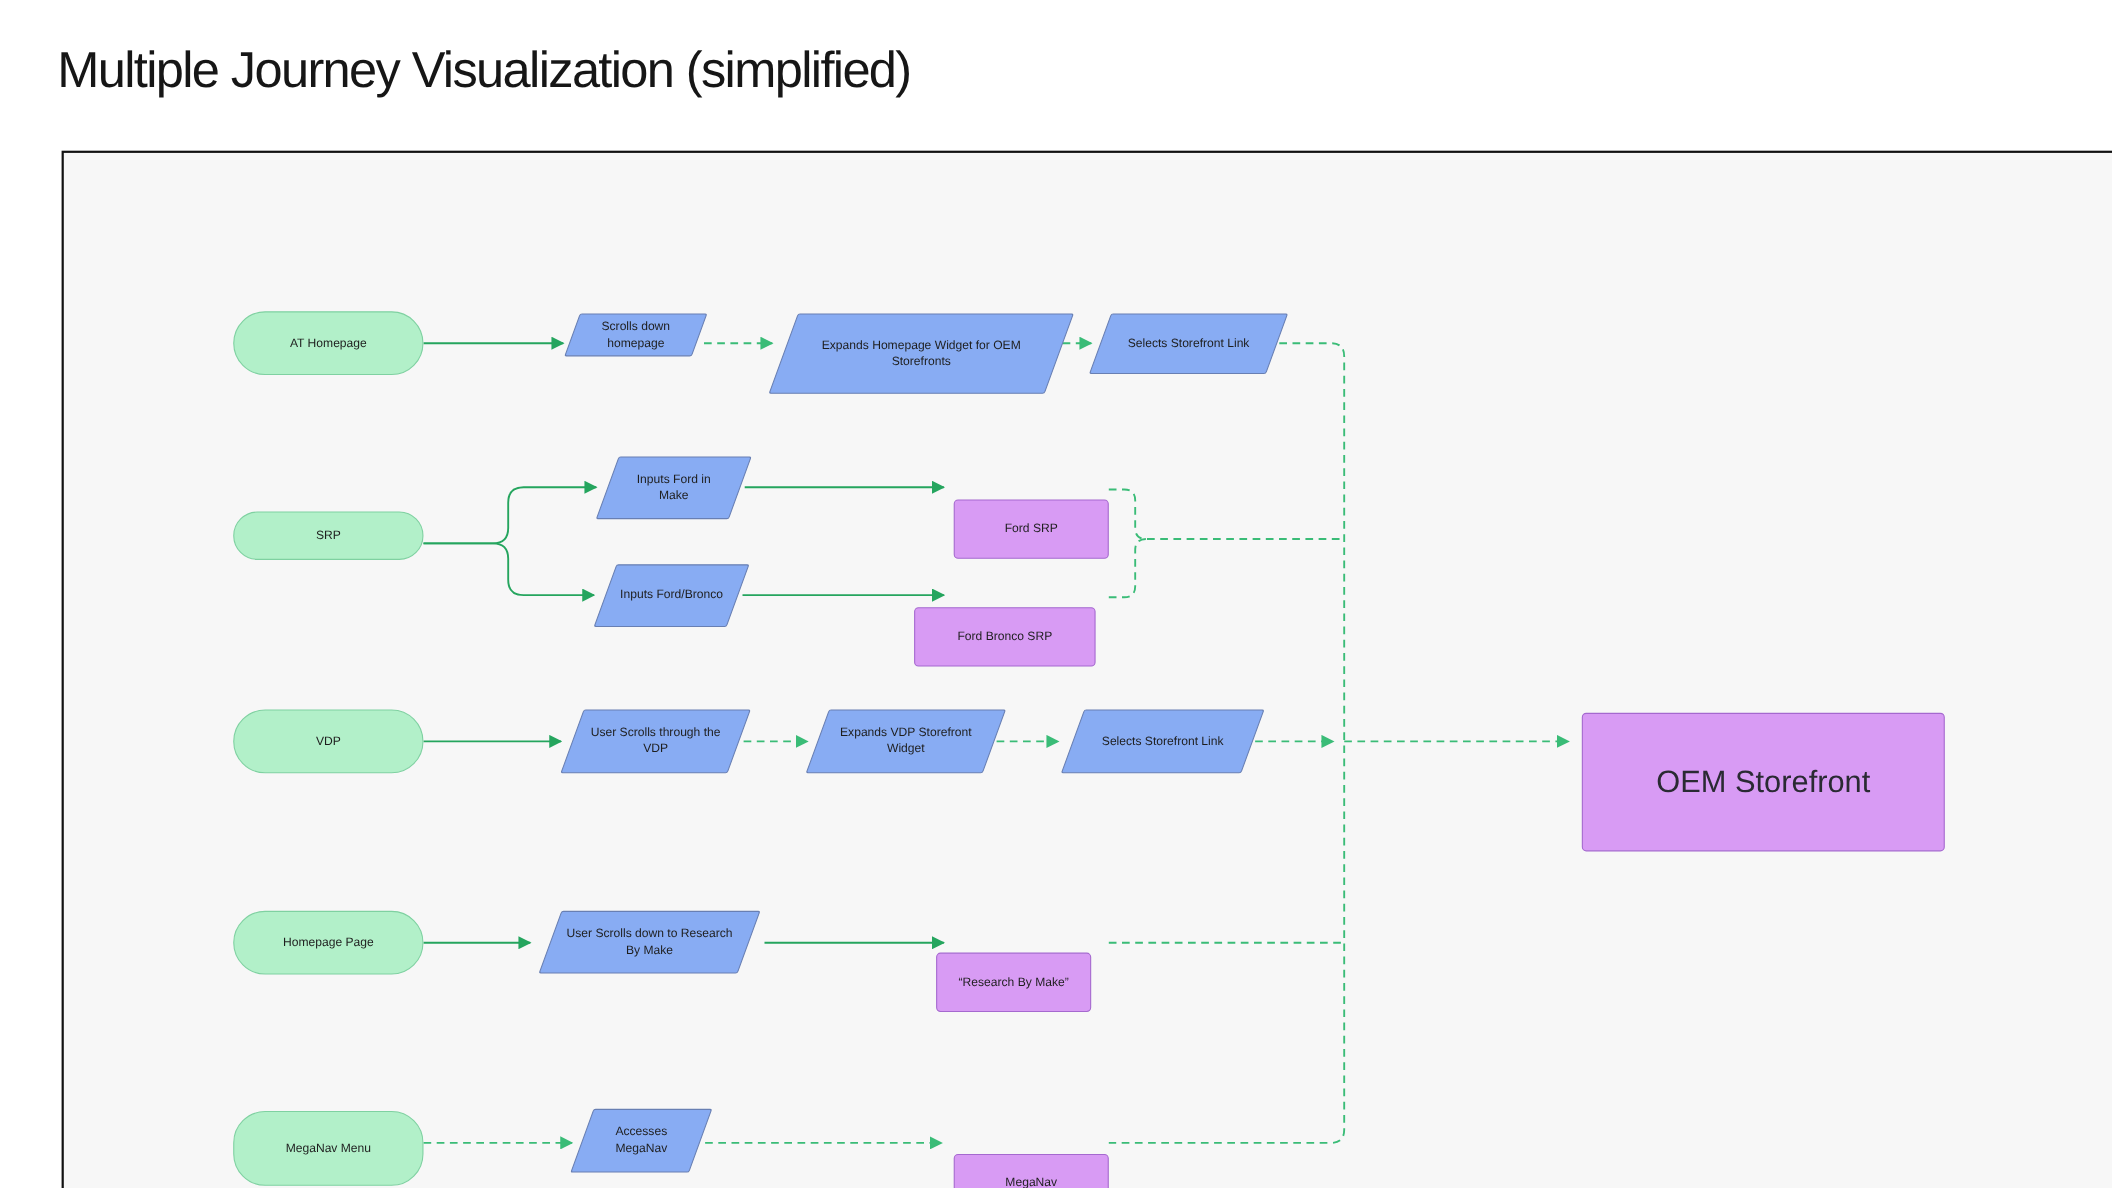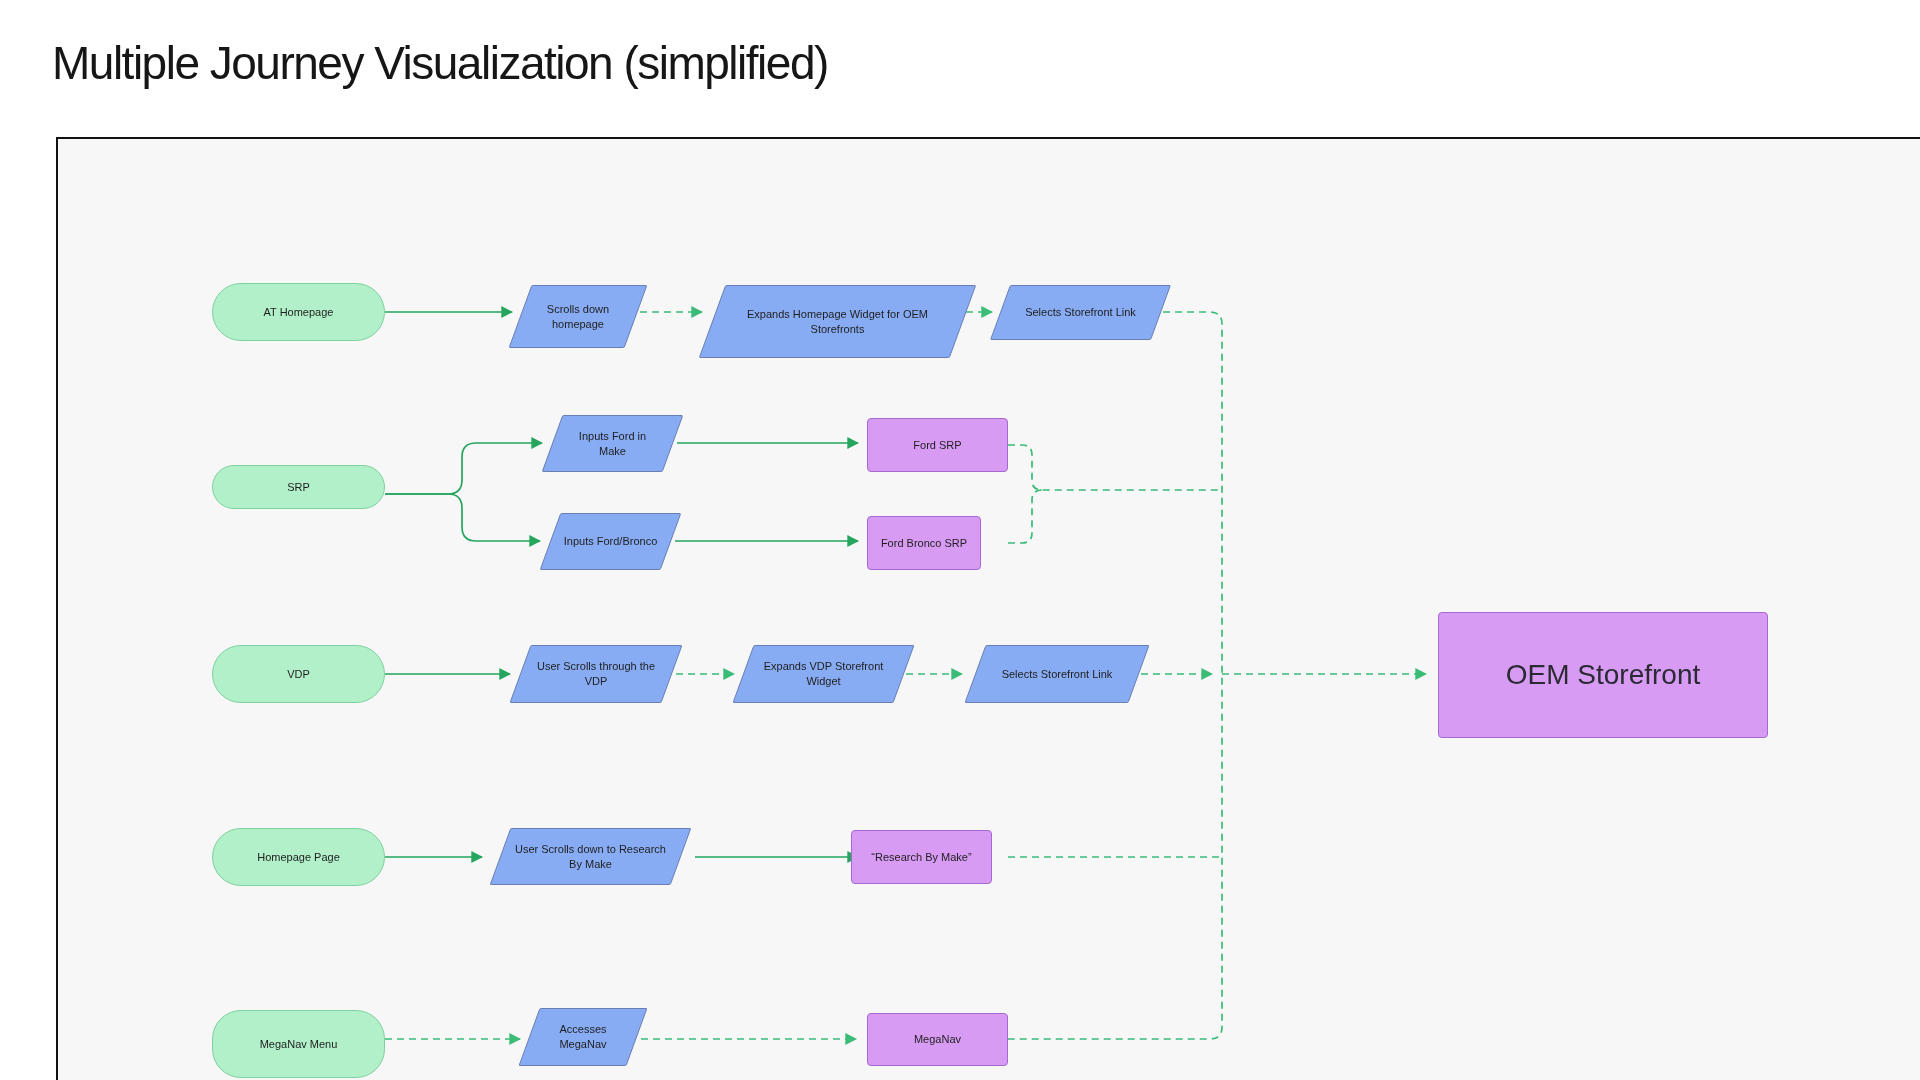--- a/index.html
+++ b/index.html
@@ -43,20 +43,21 @@
     border:1px solid var(--blue_border,#687fb3);
     border-radius:2px;
     transform:skewX(-20deg);
     z-index:1;
   }
 
   .prect {
     background:var(--purple_fill,#d89cf5);
     border:1px solid var(--purple_border,#a569cf);
     border-radius:4px;
+    margin-top:36px;
   }
 
   .big-lbl { font-size:28px; color:#2a2a33; }
 </style>
 </head>
 <body>
 
 <h1 class="page-title">Multiple Journey Visualization (simplified)</h1>
 
 <div class="canvas"></div>
@@ -93,21 +94,21 @@
   <path class="e-solid" d="M695,857 H858" marker-end="url(#arrS)"></path>
   <path class="e-dash" d="M1008,857 H1222"></path>
 
   <path class="e-dash" d="M385,1039 H520" marker-end="url(#arrD)"></path>
   <path class="e-dash" d="M641,1039 H856" marker-end="url(#arrD)"></path>
 </svg>
 
 <div class="node stadium" style="left:212px;top:283px;width:173px;height:58px">
   <span class="lbl">AT Homepage</span>
 </div>
-<div class="node para" style="left:508px;top:285px;width:140px;height:63px">
+<div class="node para" style="left:508px;top:285px;width:140px;height:39px">
   <span class="shape"></span>
   <span class="lbl">Scrolls down
 homepage</span>
 </div>
 <div class="node para" style="left:700px;top:285px;width:275px;height:73px">
   <span class="shape"></span>
   <span class="lbl">Expands Homepage Widget for OEM
 Storefronts</span>
 </div>
 <div class="node para" style="left:988px;top:285px;width:185px;height:55px">
@@ -123,21 +124,21 @@
   <span class="lbl">Inputs Ford in
 Make</span>
 </div>
 <div class="node para" style="left:538px;top:513px;width:145px;height:57px">
   <span class="shape"></span>
   <span class="lbl">Inputs Ford/Bronco</span>
 </div>
 <div class="node prect" style="left:867px;top:418px;width:141px;height:54px">
   <span class="lbl">Ford SRP</span>
 </div>
-<div class="node prect" style="left:867px;top:516px;width:114px;height:54px">
+<div class="node prect" style="left:831px;top:516px;width:165px;height:54px">
   <span class="lbl">Ford Bronco SRP</span>
 </div>
 
 <div class="node stadium" style="left:212px;top:645px;width:173px;height:58px">
   <span class="lbl">VDP</span>
 </div>
 <div class="node para" style="left:508px;top:645px;width:176px;height:58px">
   <span class="shape"></span>
   <span class="lbl">User Scrolls through the
 VDP</span>

